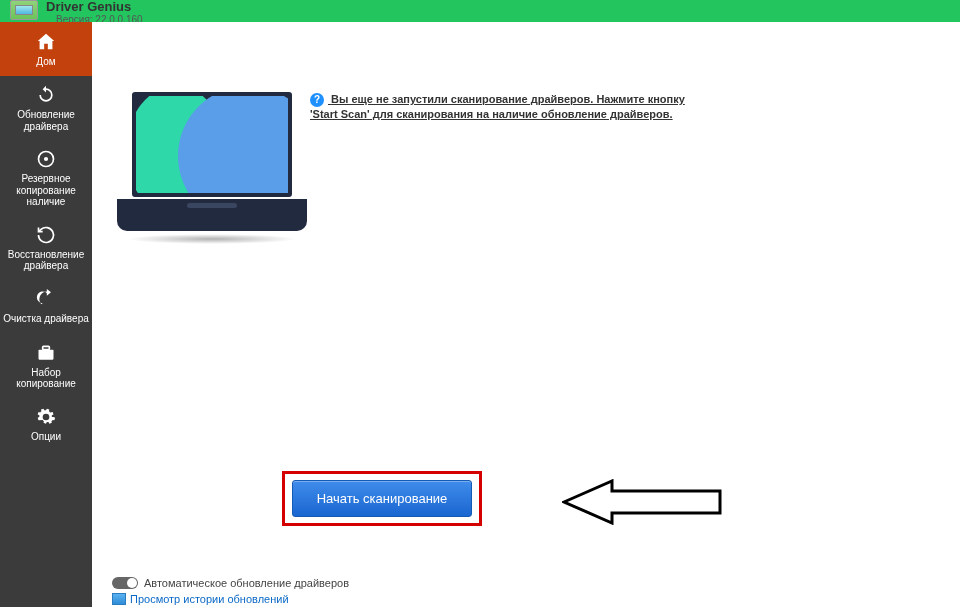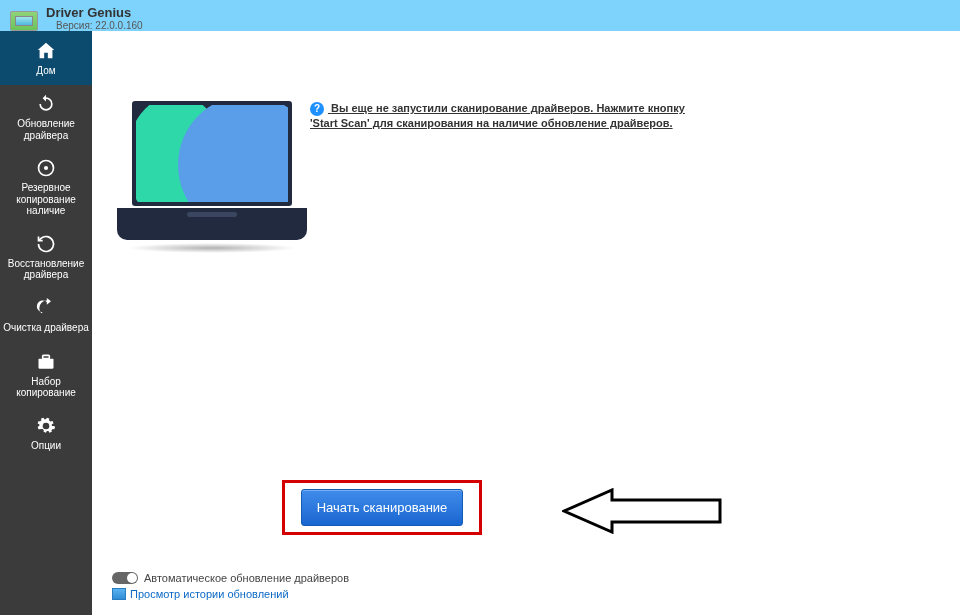--- a/index.html
+++ b/index.html
@@ -4,24 +4,24 @@
 <style>
   * { box-sizing: border-box; margin: 0; padding: 0; }
   body {
     width: 960px;
     height: 615px;
     font-family: "Segoe UI", Arial, sans-serif;
     overflow: hidden;
     background: #fff;
   }
   .titlebar {
-    height: 31px;
-    background: #7dd3fc;
-    display: flex;
-    align-items: flex-end;
+    height: 22px;
+    background: #22c55e;
+    display: flex;
+    align-items: flex-start;
     padding-left: 10px;
     gap: 8px;
   }
   .title-icon {
     width: 28px;
     height: 20px;
     background: linear-gradient(#8fd37a,#6cc45a);
     border: 1px solid #999;
     border-radius: 2px;
     display: flex;
@@ -51,21 +51,21 @@
   .side-item {
     padding: 8px 2px;
     display: flex;
     flex-direction: column;
     align-items: center;
     gap: 3px;
     cursor: pointer;
     min-height: 54px;
     justify-content: center;
   }
-  .side-item.active { background: #0c4a6e; }
+  .side-item.active { background: #c2410c; }
   .side-icon { width: 22px; height: 22px; display:flex; align-items:center; justify-content:center; color:#fff; }
   .side-label { line-height: 1.15; }
 
   .main { flex: 1; position: relative; background: #fff; }
 
   .laptop {
     position: absolute;
     left: 25px;
     top: 70px;
     width: 190px;
@@ -151,21 +151,21 @@
     left: 190px;
     top: 449px;
     width: 200px;
     height: 55px;
     border: 3px solid #d40000;
     display: flex;
     align-items: center;
     justify-content: center;
   }
   .scan-btn {
-    width: 162px;
+    width: 180px;
     height: 37px;
     background: linear-gradient(#3f8ceb, #1a66d1);
     border: 1px solid #145cb3;
     border-radius: 3px;
     color: #fff;
     font-size: 13px;
     cursor: pointer;
     box-shadow: inset 0 1px 0 rgba(255,255,255,0.3);
   }
 
@@ -173,21 +173,21 @@
     position: absolute;
     left: 470px;
     top: 457px;
     width: 160px;
     height: 46px;
   }
 
   .bottom-controls {
     position: absolute;
     left: 20px;
-    bottom: 16px;
+    bottom: 2px;
     font-size: 11px;
     color: #444;
     display: flex;
     flex-direction: column;
     gap: 4px;
     margin-top: 40px;
   }
   .toggle-row { display: flex; align-items: center; gap: 6px; }
   .toggle {
     width: 26px; height: 12px;

